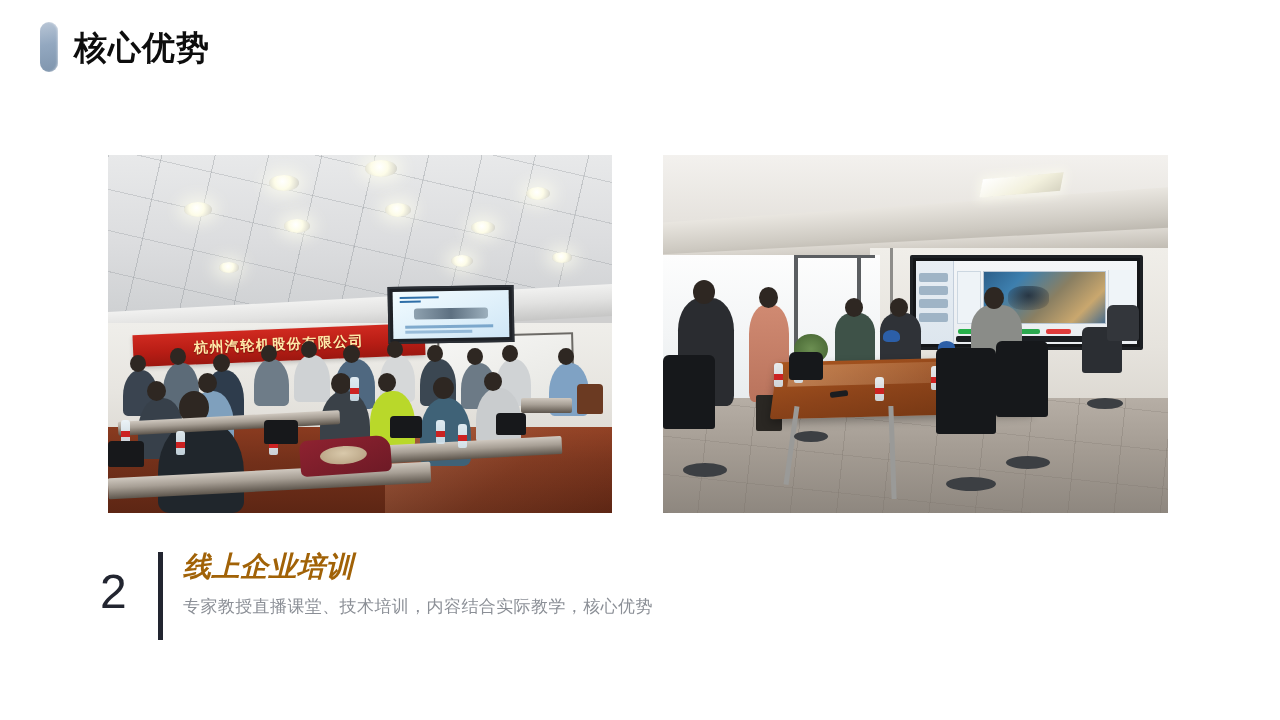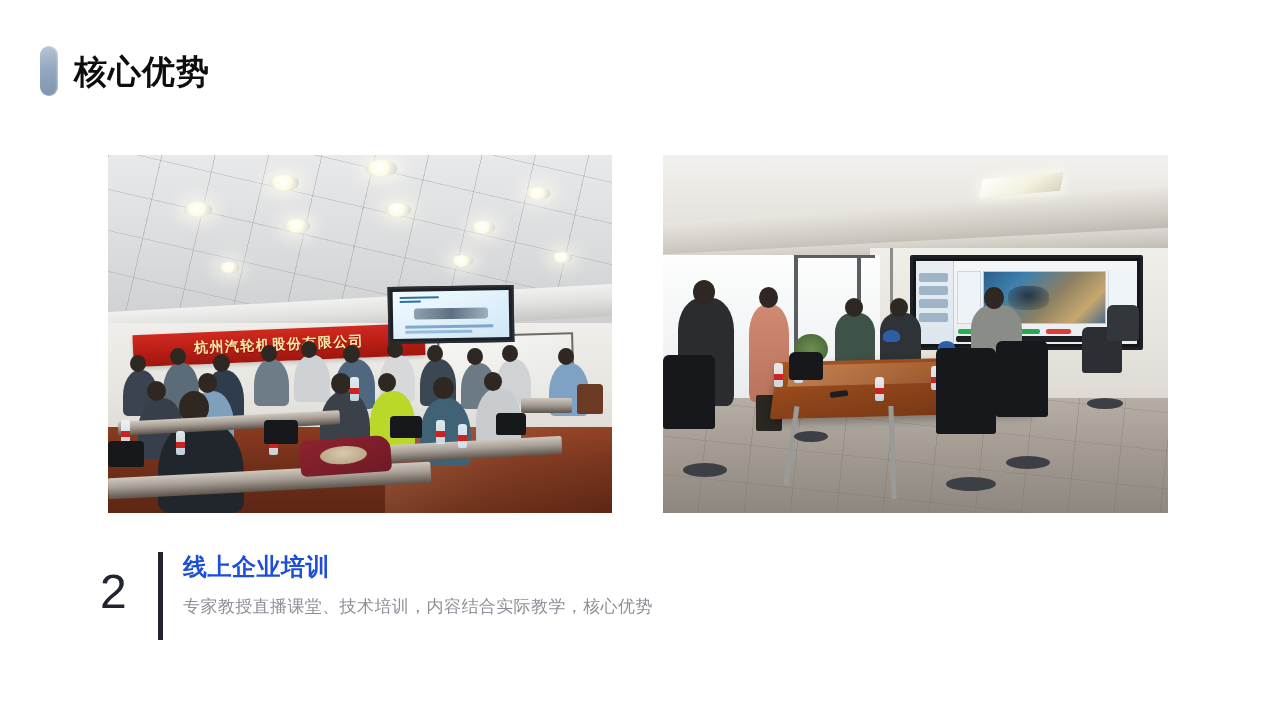--- a/index.html
+++ b/index.html
@@ -16,21 +16,21 @@
     position: relative;
     width: 1280px;
     height: 720px;
     background: #ffffff;
   }
 
   
   .slide-header {
     position: absolute;
     left: 40px;
-    top: 46px;
+    top: 22px;
     display: flex;
     align-items: center;
     gap: 16px;
   }
 
   .header-pill {
     width: 18px;
     height: 50px;
     border-radius: 9px;
     background: linear-gradient(170deg, #b9c6d6 0%, #93a8c0 45%, #7f95ad 100%);
@@ -331,26 +331,27 @@
     width: 5px;
     height: 88px;
     background: #222530;
     margin: 4px 20px 0 10px;
     flex: 0 0 auto;
   }
 
   .caption-text { padding-top: 4px; }
 
   .caption-heading {
-    font-size: 24px;
+    font-size: 28px;
     font-weight: 700;
-    color: #1d4ed8;
+    color: #a16207;
     letter-spacing: .5px;
     line-height: 30px;
     white-space: nowrap;
+    font-style: italic;
   }
 
   .caption-body {
     margin-top: 12px;
     font-size: 17px;
     font-weight: 400;
     color: #8b8f96;
     letter-spacing: .4px;
     line-height: 26px;
     white-space: nowrap;

